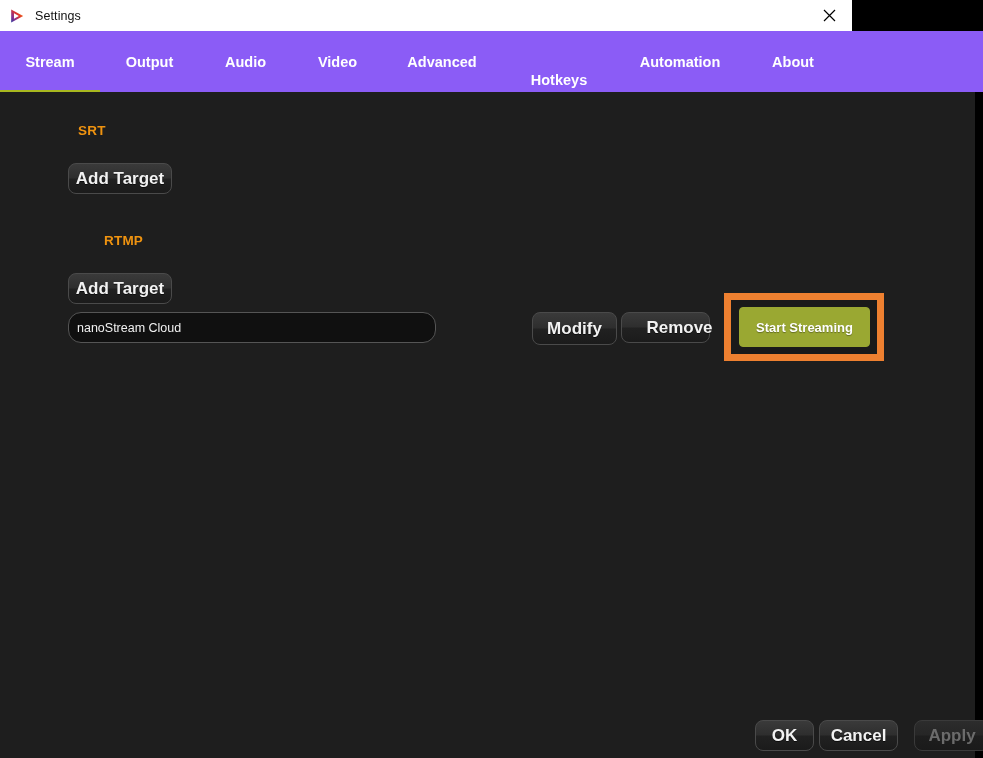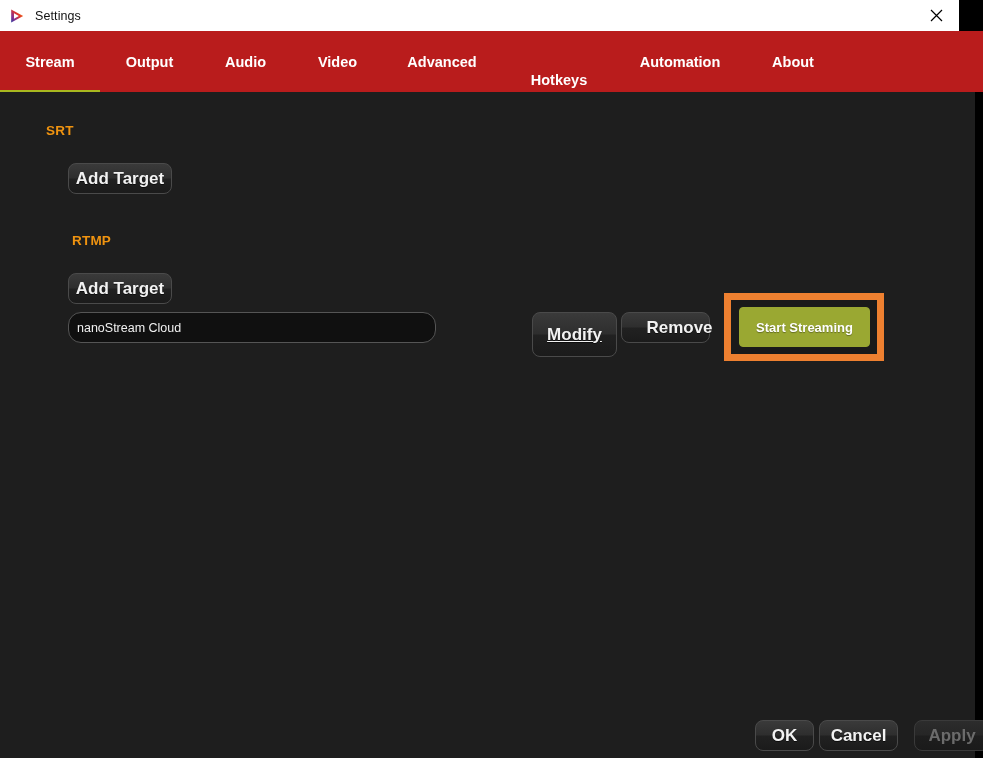--- a/index.html
+++ b/index.html
@@ -19,21 +19,21 @@
     position: relative;
     width: 983px;
     height: 758px;
     background: #000000;
   }
 
   
   .titlebar {
     position: absolute;
     left: 0; top: 0;
-    width: 959px; height: 31px;
+    width: 852px; height: 31px;
     background: #ffffff;
     display: flex;
     align-items: center;
     box-sizing: border-box;
   }
   .title-logo {
     width: 16px; height: 16px;
     margin-left: 9px;
     position: relative;
     flex: none;
@@ -52,21 +52,21 @@
     justify-content: center;
     flex: none;
   }
   .close-btn svg { display: block; }
 
   
   .tabbar {
     position: absolute;
     left: 0; top: 31px;
     width: 983px; height: 61px;
-    background: #b91c1c;
+    background: #8b5cf6;
   }
   .tabs {
     position: absolute;
     left: 0; top: 0;
     height: 61px;
     display: flex;
     align-items: center;
   }
   .tab {
     position: relative;
@@ -105,20 +105,21 @@
     width: 975px; height: 666px;
     background: #1e1e1e;
   }
 
   .section-title {
     position: absolute;
     color: #ef9310;
     font-size: 13.5px;
     font-weight: bold;
     letter-spacing: 0.2px;
+    margin-left: 32px;
   }
   .srt-title  { left: 46px; top: 31px; }
   .rtmp-title { left: 44px; top: 141px; padding-left: 28px; }
 
   
   .btn {
     position: absolute;
     box-sizing: border-box;
     background: linear-gradient(180deg, #3a3a3a 0%, #2e2e2e 48%, #212121 52%, #1b1b1b 100%);
     border: 1px solid #4a4a4a;
@@ -135,21 +136,21 @@
   .btn.disabled {
     color: #6b6b6b;
     background: linear-gradient(180deg, #2c2c2c 0%, #262626 48%, #1e1e1e 52%, #1a1a1a 100%);
     border-color: #3a3a3a;
     text-shadow: none;
     margin-left: 12px;
   }
 
   .btn-add-srt   { left: 68px;  top: 71px;  width: 104px; height: 31px; }
   .btn-add-rtmp  { left: 68px;  top: 181px; width: 104px; height: 31px; }
-  .btn-modify    { left: 532px; top: 220px; width: 85px;  height: 45px; text-decoration: underline; }
+  .btn-modify    { left: 532px; top: 220px; width: 85px;  height: 33px; }
   .btn-remove    { left: 621px; top: 220px; width: 89px;  height: 31px; padding-left: 28px; }
 
   .btn-ok     { left: 755px; top: 628px; width: 59px; height: 31px; }
   .btn-cancel { left: 819px; top: 628px; width: 79px; height: 31px; }
   .btn-apply  { left: 902px; top: 628px; width: 76px; height: 31px; }
 
   
   .target-input {
     position: absolute;
     left: 68px; top: 220px;

